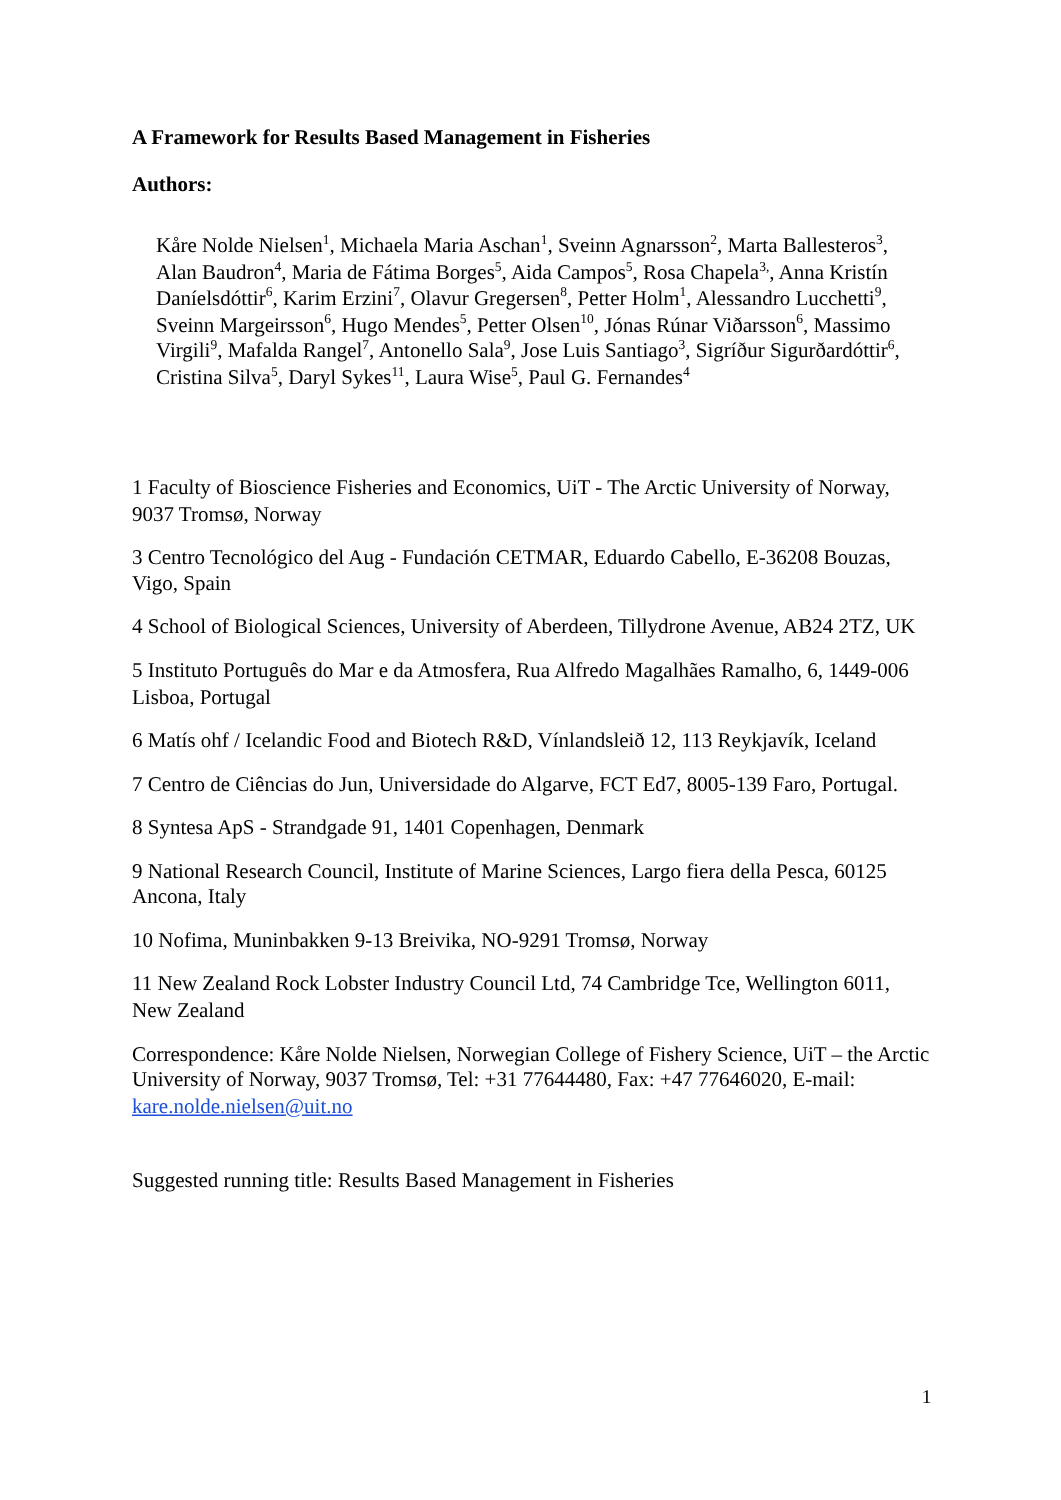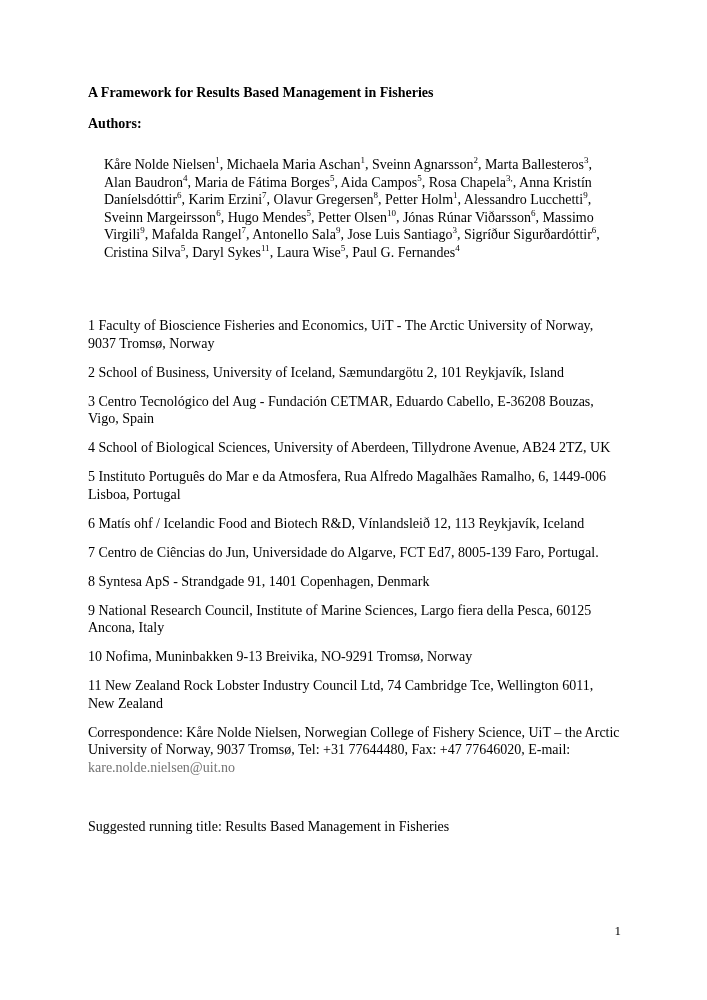--- a/index.html
+++ b/index.html
@@ -41,24 +41,25 @@
   .author-list sup,
   .corr sup {
     font-size: 9px;
     line-height: 0;
   }
   .affiliation,
   .corr {
     margin: 0 0 11.5px 0;
   }
   .running-title {
-    margin: 42px 0 0 0;
+    margin: 32px 0 0 0;
   }
   .email-link {
-    color: #737373;
+    color: #1d4ed8;
+    text-decoration: underline;
     cursor: pointer;
   }
   .page-number {
     position: absolute;
     right: 86px;
     bottom: 61px;
     font-size: 13px;
     font-family: "Liberation Serif", serif;
   }
 </style>
@@ -69,21 +70,20 @@
   <div class="content">
 
     <p class="title">A Framework for Results Based Management in Fisheries</p>
 
     <p class="authors-label">Authors:</p>
 
     <p class="author-list"><span>Kåre Nolde Nielsen</span><sup>1</sup>, <span>Michaela Maria Aschan</span><sup>1</sup>, <span>Sveinn Agnarsson</span><sup>2</sup>, <span>Marta Ballesteros</span><sup>3</sup>, <span>Alan Baudron</span><sup>4</sup>, <span>Maria de Fátima Borges</span><sup>5</sup>, <span>Aida Campos</span><sup>5</sup>, <span>Rosa Chapela</span><sup>3,</sup>, <span>Anna Kristín Daníelsdóttir</span><sup>6</sup>, <span>Karim Erzini</span><sup>7</sup>, <span>Olavur Gregersen</span><sup>8</sup>, <span>Petter Holm</span><sup>1</sup>, <span>Alessandro Lucchetti</span><sup>9</sup>, <span>Sveinn Margeirsson</span><sup>6</sup>, <span>Hugo Mendes</span><sup>5</sup>, <span>Petter Olsen</span><sup>10</sup>, <span>Jónas Rúnar Viðarsson</span><sup>6</sup>, <span>Massimo Virgili</span><sup>9</sup>, <span>Mafalda Rangel</span><sup>7</sup>, <span>Antonello Sala</span><sup>9</sup>, <span>Jose Luis Santiago</span><sup>3</sup>, <span>Sigríður Sigurðardóttir</span><sup>6</sup>, <span>Cristina Silva</span><sup>5</sup>, <span>Daryl Sykes</span><sup>11</sup>, <span>Laura Wise</span><sup>5</sup>, <span>Paul G. Fernandes</span><sup>4</sup></p>
 
     <div>
         <p class="affiliation">1 Faculty of Bioscience Fisheries and Economics, UiT - The Arctic University of Norway, 9037 Tromsø, Norway</p>
-        <p class="affiliation">2 School of Business, University of Iceland, Sæmundargötu 2, 101 Reykjavík, Island</p>
         <p class="affiliation">3 Centro Tecnológico del Aug - Fundación CETMAR, Eduardo Cabello, E-36208 Bouzas, Vigo, Spain</p>
         <p class="affiliation">4 School of Biological Sciences, University of Aberdeen, Tillydrone Avenue, AB24 2TZ, UK</p>
         <p class="affiliation">5 Instituto Português do Mar e da Atmosfera, Rua Alfredo Magalhães Ramalho, 6, 1449-006 Lisboa, Portugal</p>
         <p class="affiliation">6 Matís ohf / Icelandic Food and Biotech R&amp;D, Vínlandsleið 12, 113 Reykjavík, Iceland</p>
         <p class="affiliation">7 Centro de Ciências do Jun, Universidade do Algarve, FCT Ed7, 8005-139 Faro, Portugal.</p>
         <p class="affiliation">8 Syntesa ApS - Strandgade 91, 1401 Copenhagen, Denmark</p>
         <p class="affiliation">9 National Research Council, Institute of Marine Sciences, Largo fiera della Pesca, 60125 Ancona, Italy</p>
         <p class="affiliation">10 Nofima, Muninbakken 9-13 Breivika, NO-9291 Tromsø, Norway</p>
         <p class="affiliation">11 New Zealand Rock Lobster Industry Council Ltd, 74 Cambridge Tce, Wellington 6011, New Zealand</p>
       </div>

